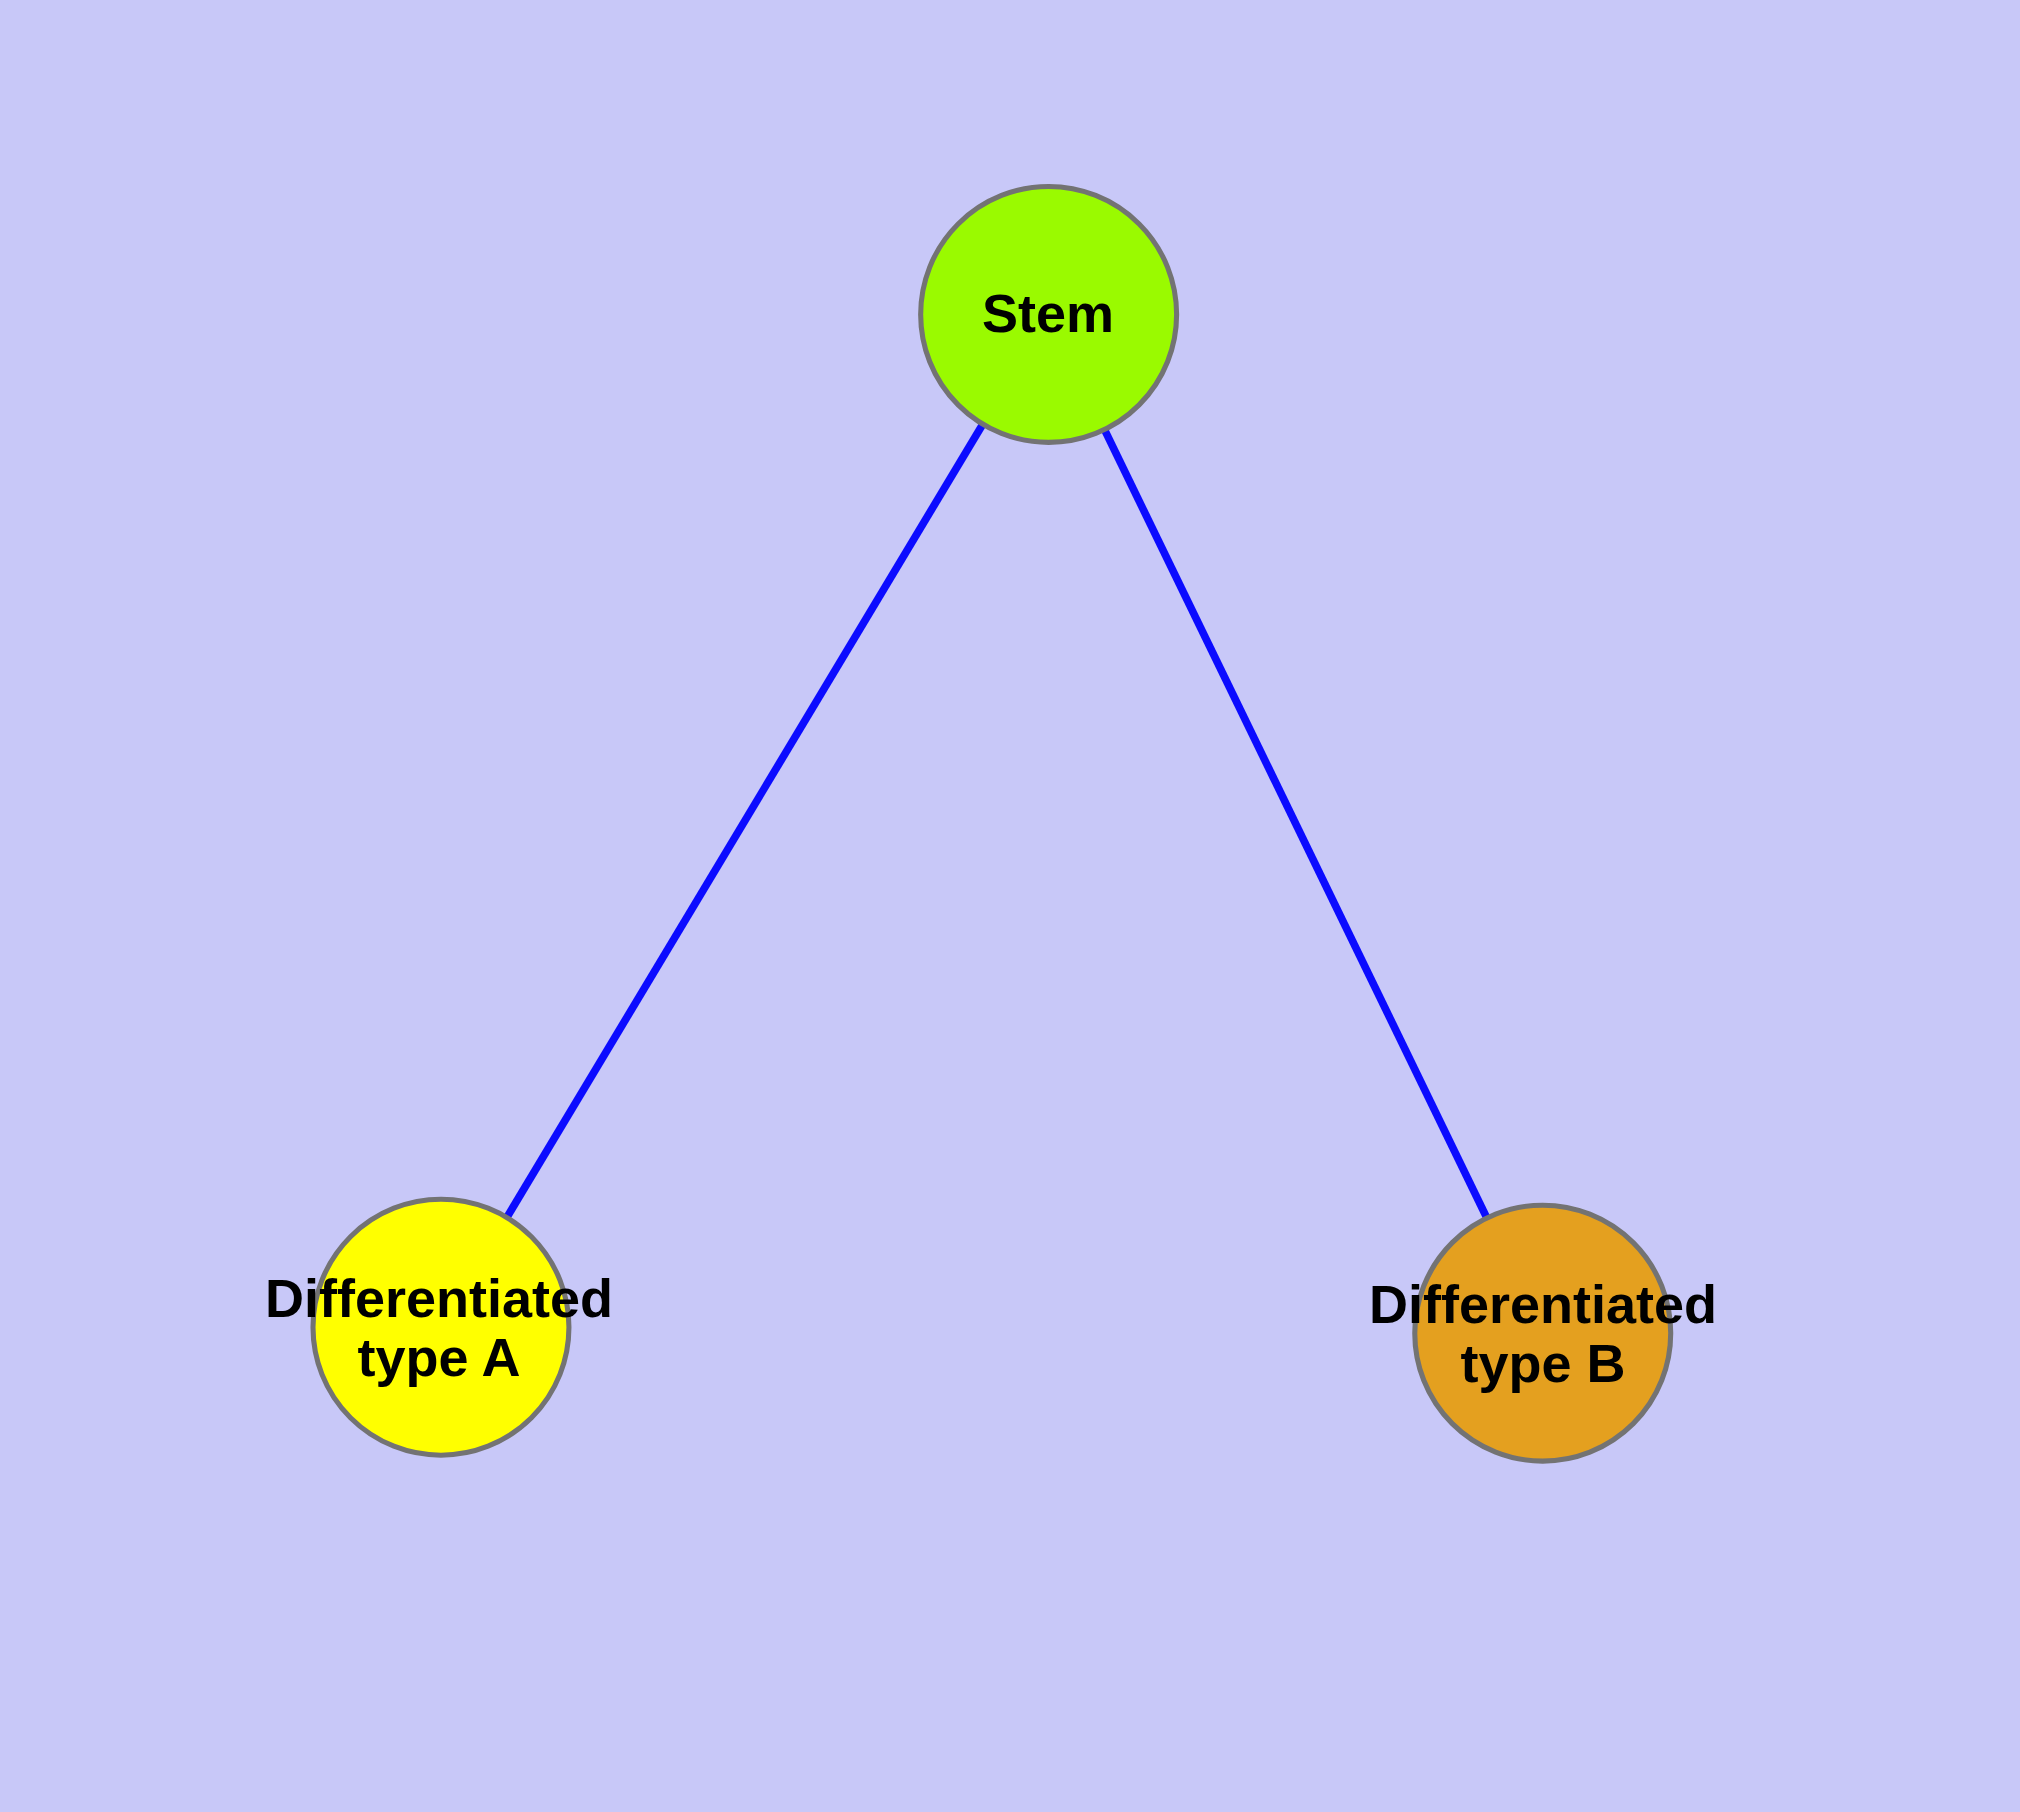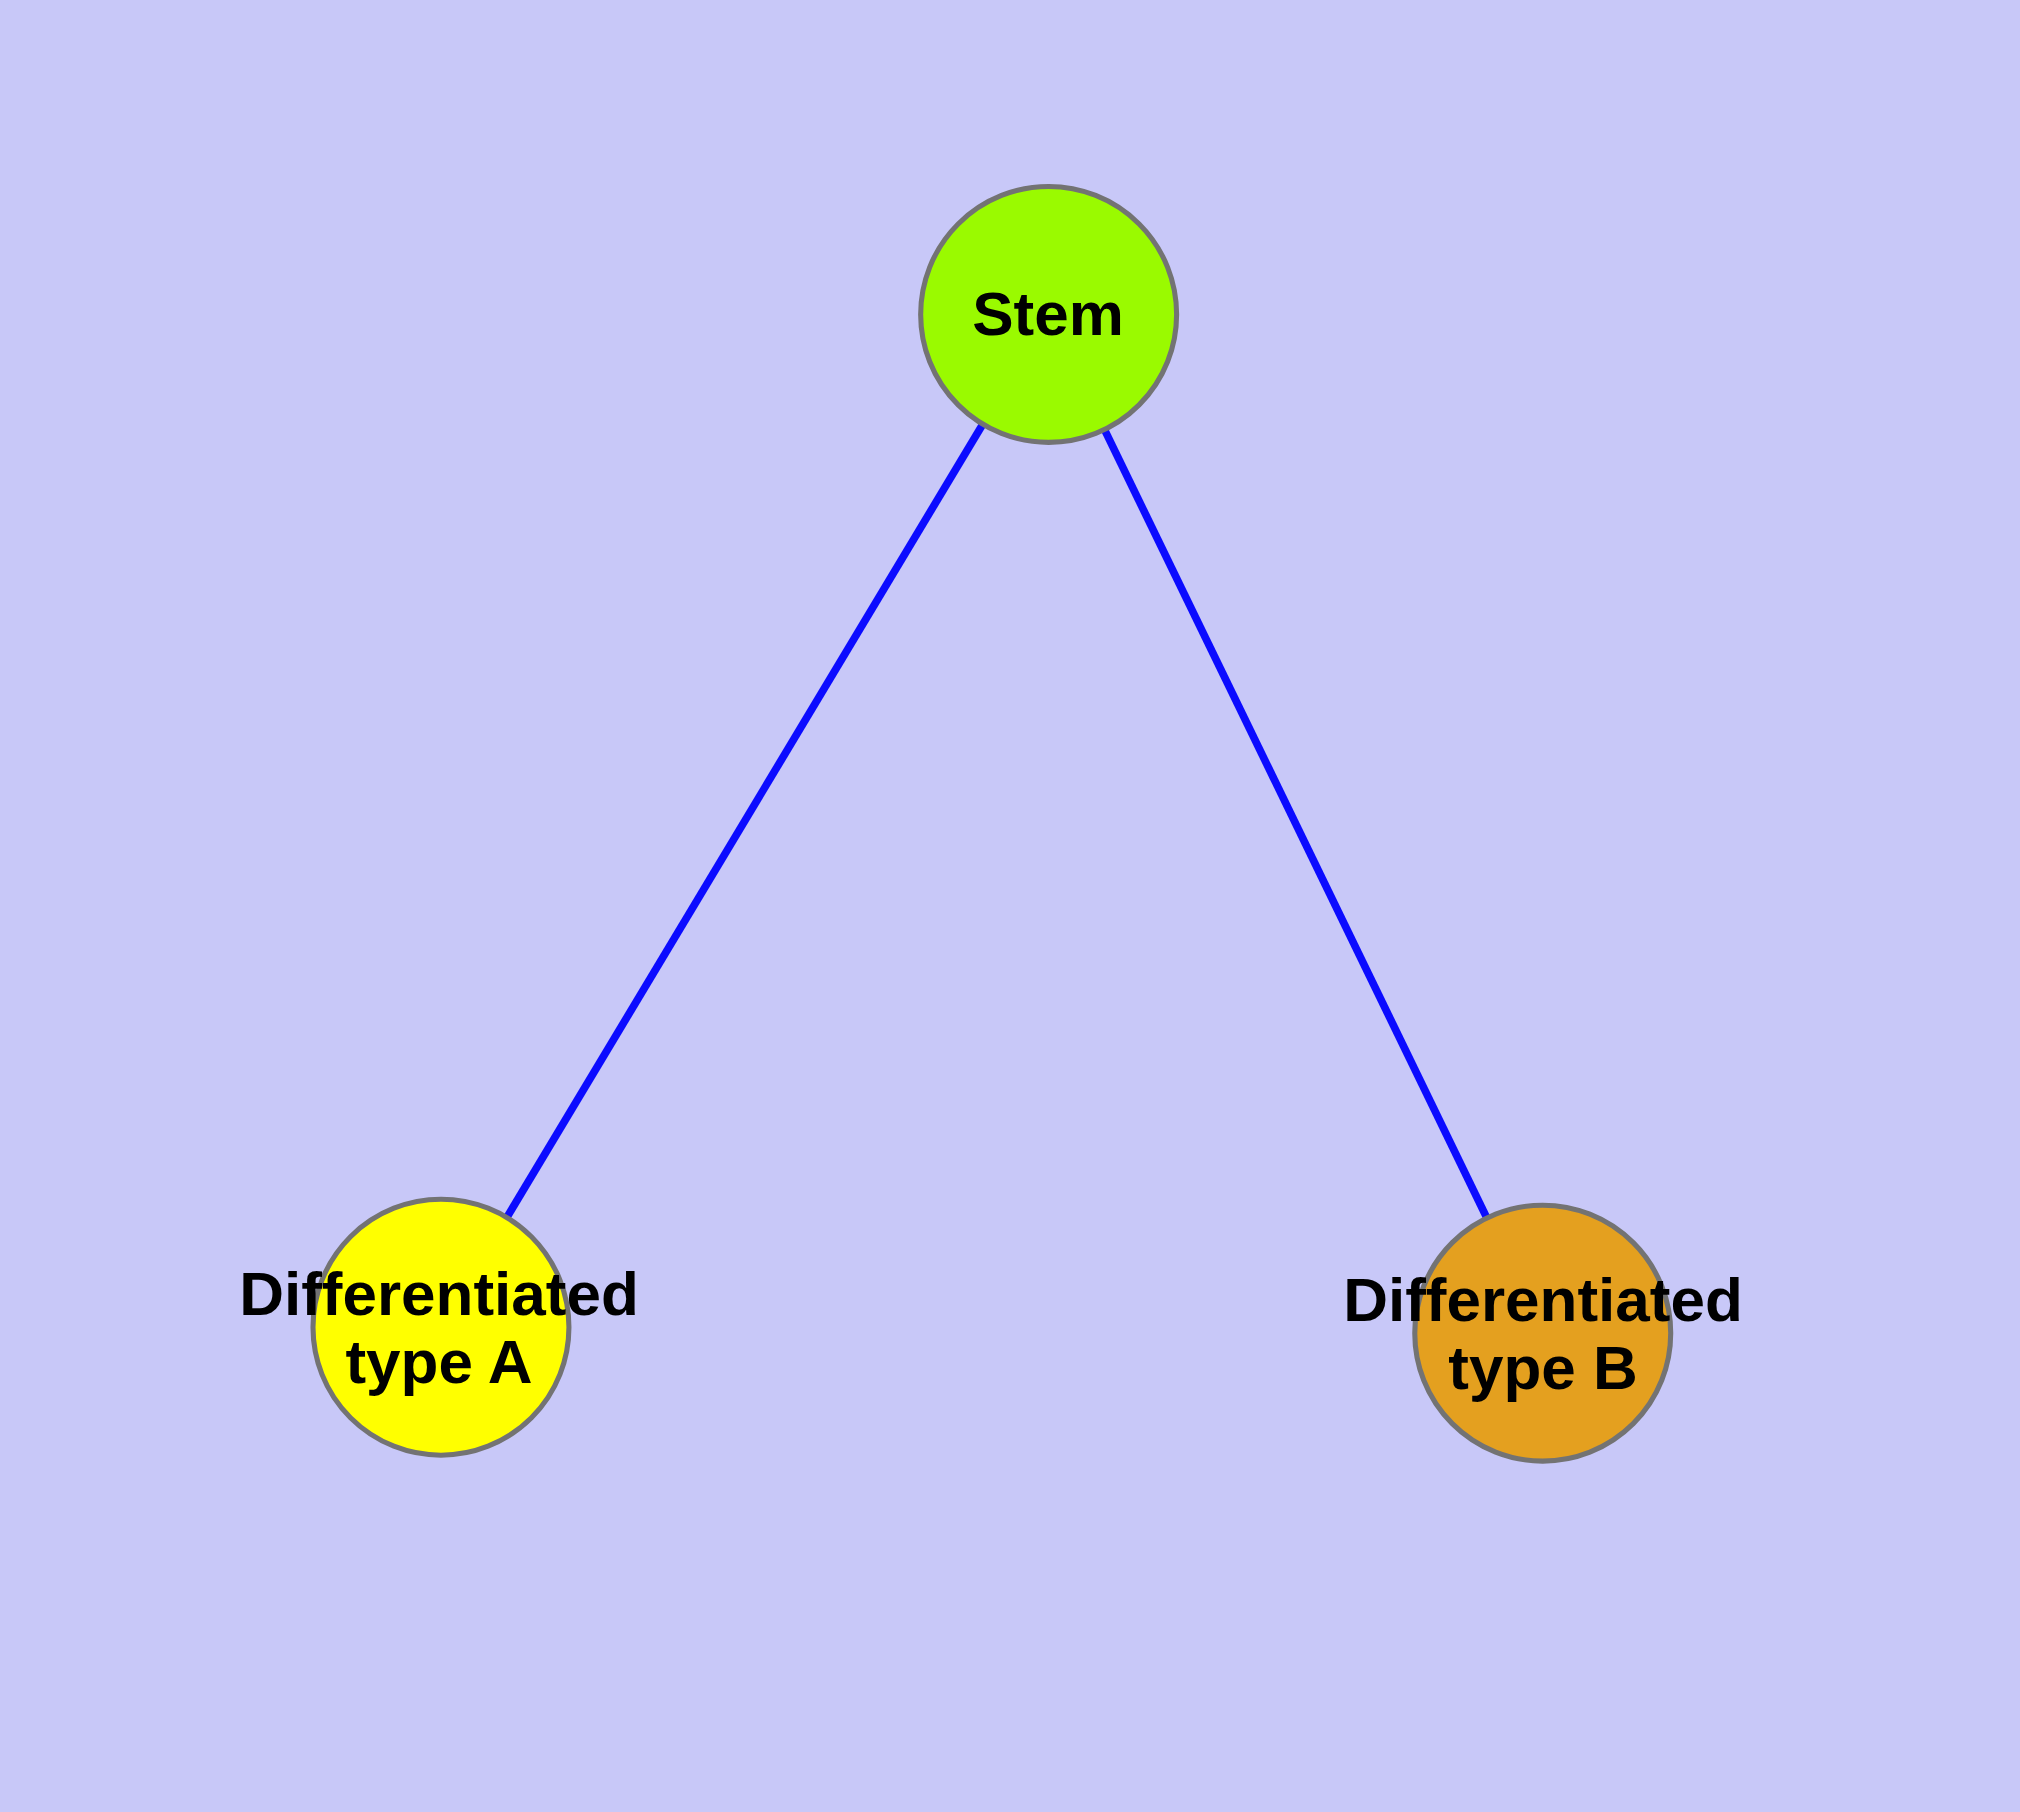--- a/index.html
+++ b/index.html
@@ -25,21 +25,21 @@
     fill: none;
   }
   .node-circle {
     stroke: #737373;
     stroke-width: 6;
   }
   .node-label {
     position: absolute;
     transform: translate(-50%, -50%);
     text-align: center;
-    font-size: 62px;
+    font-size: 54px;
     line-height: 1.1;
     font-weight: bold;
     color: #000000;
     white-space: pre-line;
     pointer-events: none;
   }
   #label-stem   { left: 1048px; top: 314px;  }
   #label-type-a { left: 439px;  top: 1328px; }
   #label-type-b { left: 1543px; top: 1334px; }
 </style>

